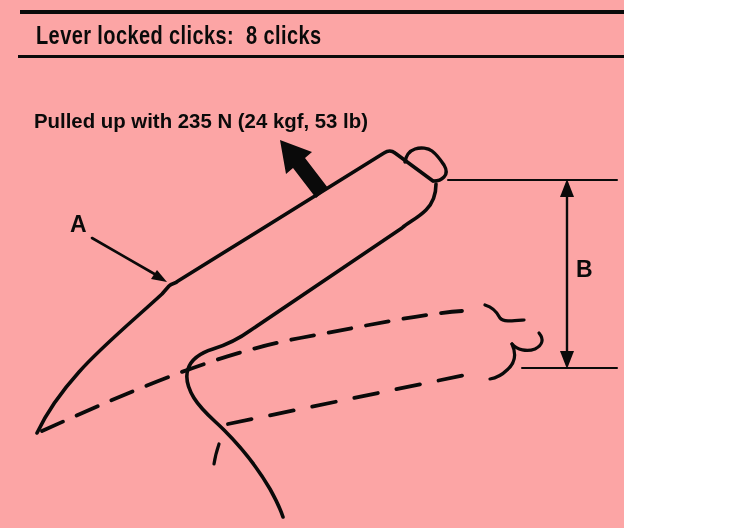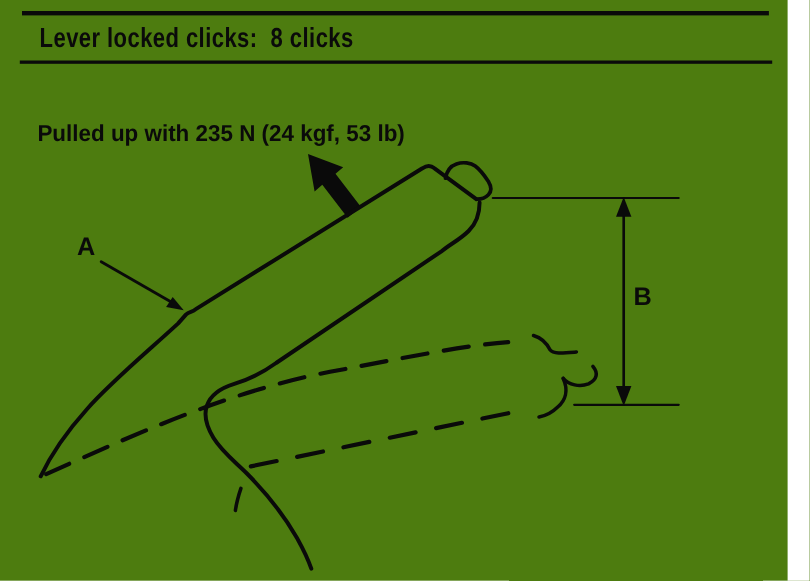--- a/index.html
+++ b/index.html
@@ -1,22 +1,23 @@
 <!DOCTYPE html>
 <html><head>
 <meta charset="utf-8">
 <style>
   html, body { margin: 0; padding: 0; }
   body { background: #ffffff; font-family: "Liberation Sans", sans-serif; }
   .page {
     position: relative;
-    width: 716px;
+    width: 588px;
     height: 528px;
-    background: #4d7c0f;
+    background: #fca5a5;
     overflow: hidden;
+    padding-left: 36px;
   }
   .rule {
     position: absolute;
     background: #0a0a0a;
   }
   .rule-top  { left: 20px; top: 10px; width: 679px; height: 4px; }
   .rule-bottom { left: 18px; top: 55px; width: 684px; height: 3px; }
   .spec-title {
     position: absolute;
     left: 36px;

